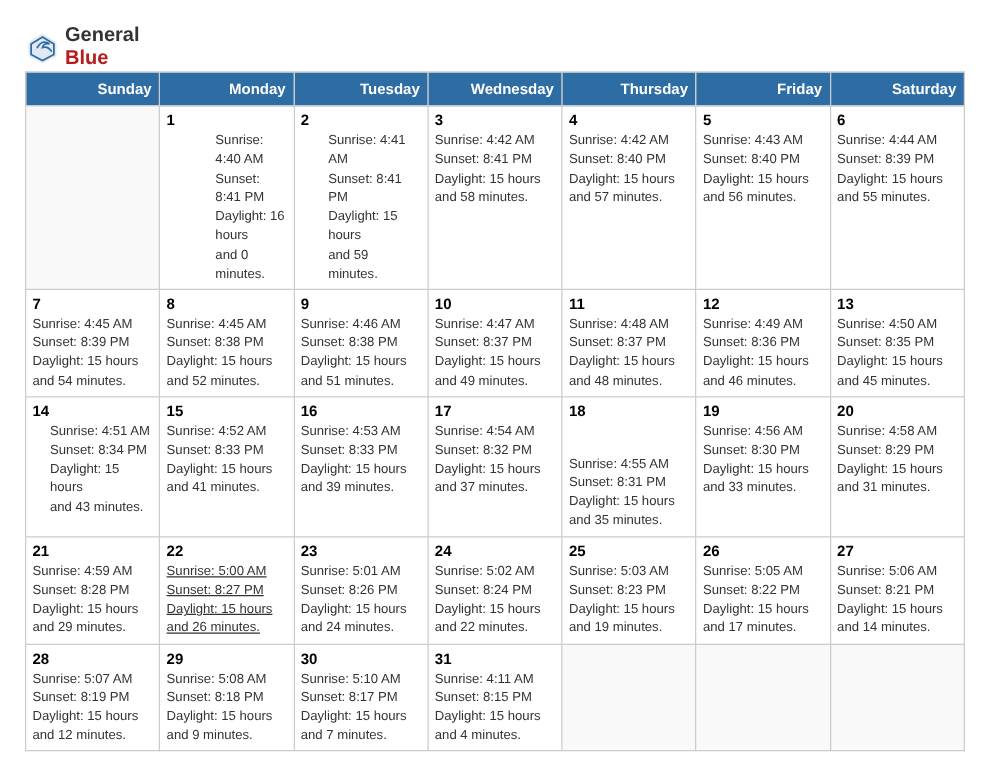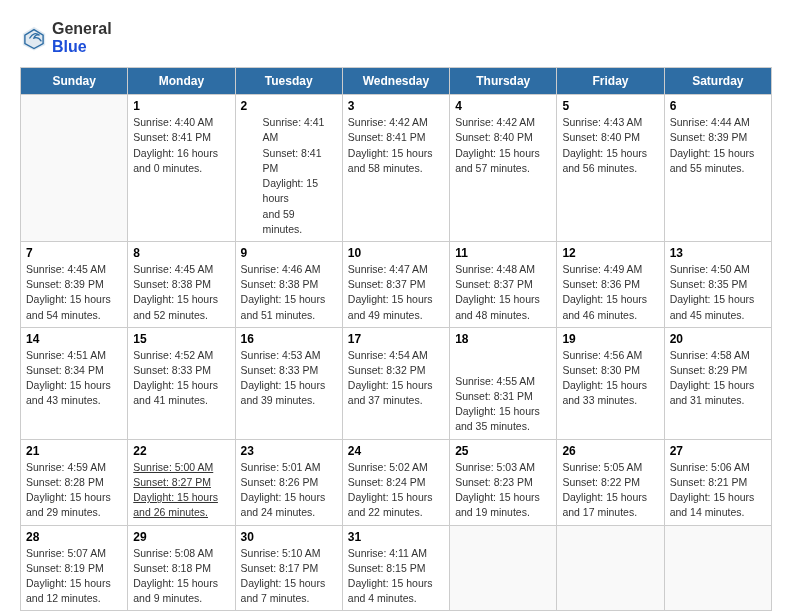--- a/index.html
+++ b/index.html
@@ -7,21 +7,21 @@
       font-family: Arial, sans-serif;
       background: #fff;
       width: 792px;
       min-height: 612px;
       padding: 20px;
     }
     .header-area {
       display: flex;
       justify-content: space-between;
       align-items: flex-start;
-      margin-bottom: 12px;
+      margin-bottom: 2px;
     }
     .logo {
       display: flex;
       align-items: center;
       gap: 4px;
     }
     .logo-icon {
       width: 28px;
       height: 28px;
     }
@@ -39,21 +39,21 @@
       font-weight: normal;
     }
     .calendar {
       width: 100%;
       border-collapse: collapse;
       font-size: 11px;
     }
     .calendar th {
       background-color: #2e6da4;
       color: #fff;
-      text-align: center;
+      text-align: right;
       padding: 6px 6px;
       font-size: 12px;
       border: 1px solid #ccc;
     }
     .calendar td {
       border: 1px solid #ccc;
       vertical-align: top;
       padding: 4px 5px;
       min-height: 80px;
       width: 107px;
@@ -79,21 +79,21 @@
 <div class="header-area">
   <div class="logo">
     <svg class="logo-icon" viewBox="0 0 40 40">
       <polygon points="20,4 36,14 36,30 20,38 4,30 4,14" fill="#2e6da4" opacity="0.15"></polygon>
       <polygon points="20,8 33,16 33,28 20,35 7,28 7,16" fill="none" stroke="#2e6da4" stroke-width="2"></polygon>
       <path d="M14,20 Q20,10 28,16 Q22,14 20,20 Q26,18 30,24" fill="none" stroke="#2e6da4" stroke-width="2" stroke-linecap="round"></path>
     </svg>
     <div>
       <div style="line-height:1.1;">
         <span style="font-size:16px;font-weight:bold;color:#333;">General</span><br>
-        <span style="font-size:16px;font-weight:bold;color:#1d4ed8;">Blue</span>
+        <span style="font-size:16px;font-weight:bold;color:#b91c1c;">Blue</span>
       </div>
     </div>
   </div>
 </div>
 
 <table class="calendar">
   <thead>
     <tr id="header-row">
         <th>Sunday</th>
         <th>Monday</th>
@@ -102,21 +102,21 @@
         <th>Thursday</th>
         <th>Friday</th>
         <th>Saturday</th>
       </tr>
   </thead>
   <tbody id="calendar-body">
       <tr>
         <td class="empty-cell"></td>
         <td>
           <span class="day-number">1</span>
-          <div class="day-info" style="white-space: pre-line;">Sunrise: 4:40 AM
+          <div class="day-info" style="white-space: pre-line; margin-left: 39px;">Sunrise: 4:40 AM
 Sunset: 8:41 PM
 Daylight: 16 hours
 and 0 minutes.</div>
         </td>
         <td>
           <span class="day-number">2</span>
           <div class="day-info" style="white-space: pre-line; margin-left: 22px;">Sunrise: 4:41 AM
 Sunset: 8:41 PM
 Daylight: 15 hours
 and 59 minutes.</div>
@@ -197,21 +197,21 @@
           <span class="day-number">13</span>
           <div class="day-info" style="white-space: pre-line;">Sunrise: 4:50 AM
 Sunset: 8:35 PM
 Daylight: 15 hours
 and 45 minutes.</div>
         </td>
       </tr>
       <tr>
         <td>
           <span class="day-number">14</span>
-          <div class="day-info" style="white-space: pre-line;">Sunrise: 4:51 AM
+          <div class="day-info" style="white-space: pre-line; margin-left: 14px;">Sunrise: 4:51 AM
 Sunset: 8:34 PM
 Daylight: 15 hours
 and 43 minutes.</div>
         </td>
         <td>
           <span class="day-number">15</span>
           <div class="day-info" style="white-space: pre-line;">Sunrise: 4:52 AM
 Sunset: 8:33 PM
 Daylight: 15 hours
 and 41 minutes.</div>

